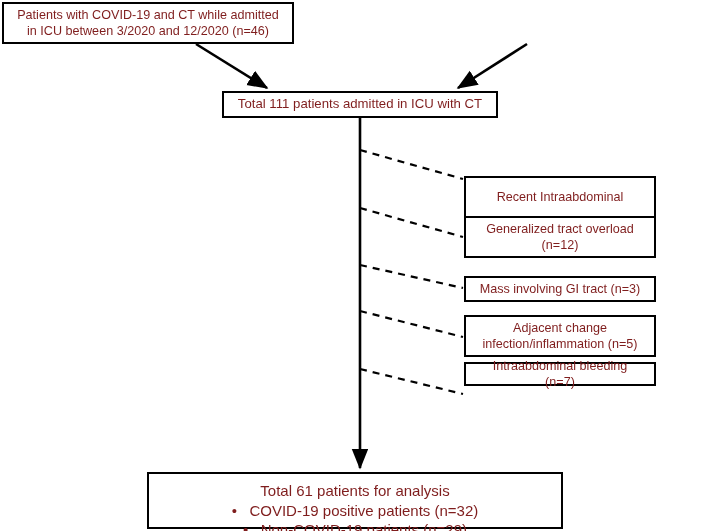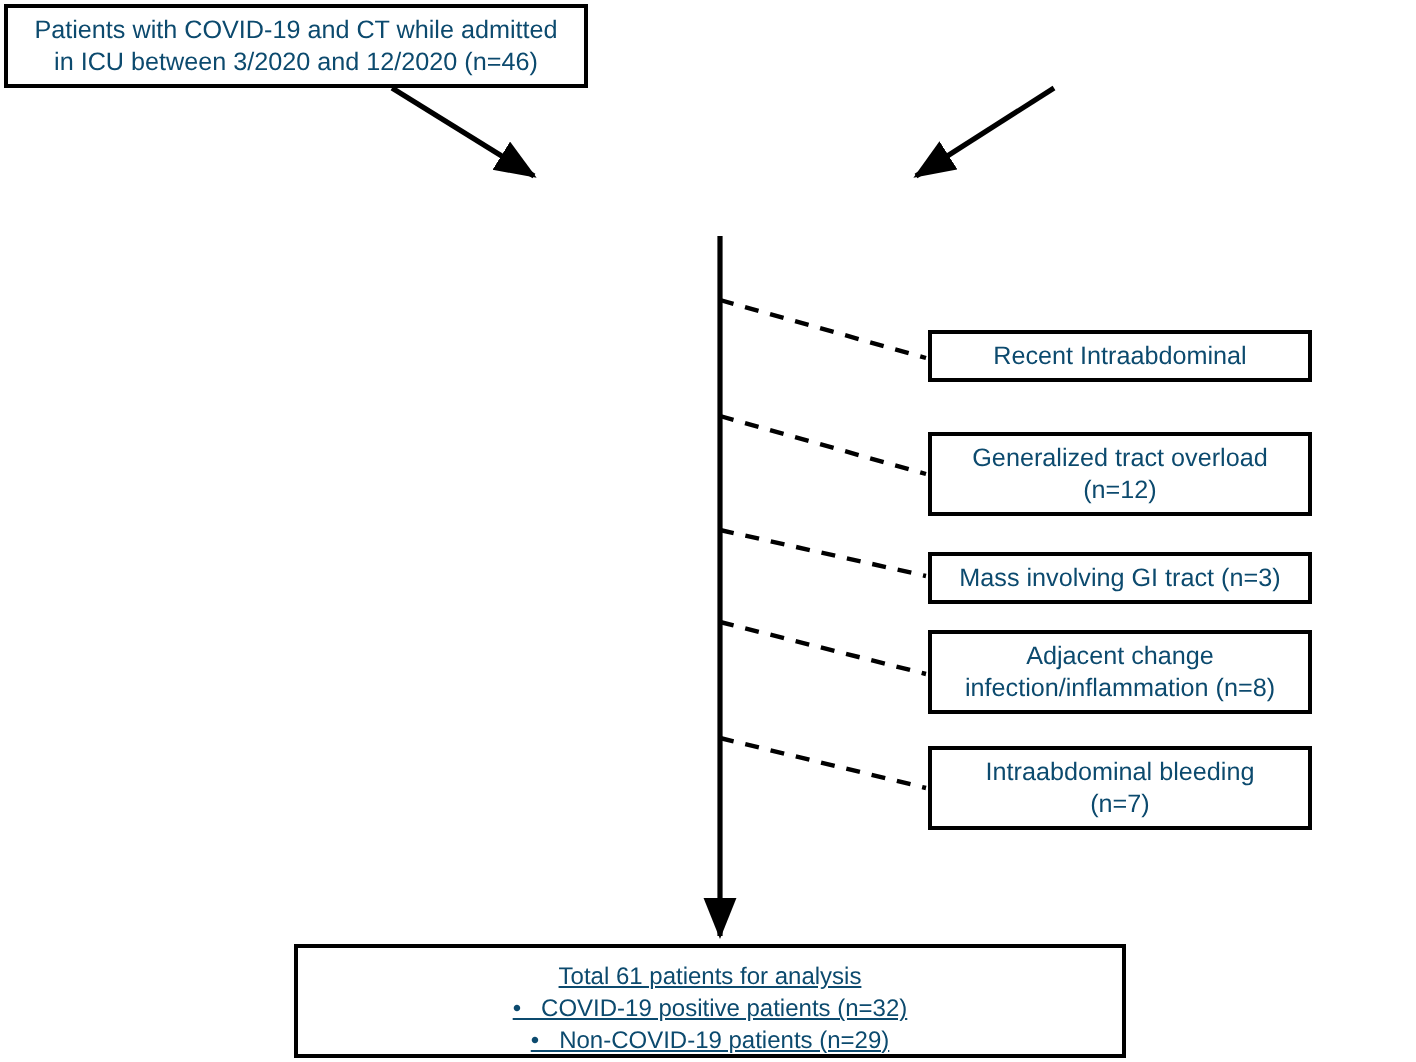--- a/index.html
+++ b/index.html
@@ -18,42 +18,41 @@
   .node {
     position: absolute;
     box-sizing: border-box;
     background: #ffffff;
     border: 2px solid #000000;
     display: flex;
     flex-direction: column;
     align-items: center;
     justify-content: center;
     text-align: center;
-    color: #0c4a6e;
+    color: #7f1d1d;
     line-height: 1.28;
     z-index: 3;
   }
   .node .line {
     display: block;
     white-space: nowrap;
   }
   .node-top-left, .node-top-right {
     font-size: 12.6px;
   }
   .node-total {
     font-size: 13.2px;
   }
   .node-exclusion {
     font-size: 12.6px;
   }
   .node-final {
-    font-size: 12px;
+    font-size: 15px;
     justify-content: flex-start;
     padding-top: 7px;
-    text-decoration: underline;
   }
   .node-final .line.title { margin-bottom: 1px; }
   .node-final .line.bullet { white-space: pre; }
   svg.connectors {
     position: absolute;
     left: 0;
     top: 0;
     width: 708px;
     height: 531px;
     z-index: 1;
@@ -84,40 +83,43 @@
     <line x1="360" y1="311" x2="463" y2="337" stroke="#000000" stroke-width="2.2" stroke-dasharray="7 6"></line>
     <line x1="360" y1="369" x2="463" y2="394" stroke="#000000" stroke-width="2.2" stroke-dasharray="7 6"></line>
   </svg>
 
   <div class="node node-top-left" style="left:2px; top:2px; width:292px; height:42px;">
     <span class="line">Patients with COVID-19 and CT while admitted</span>
     <span class="line">in ICU between 3/2020 and 12/2020 (n=46)</span>
   </div>
 
 
+  <div class="node node-total" style="left:222px; top:91px; width:276px; height:27px;">
+    <span class="line">Total 111 patients admitted in ICU with CT</span>
+  </div>
 
-  <div class="node node-exclusion" style="left:464px; top:165px; width:192px; height:26px;">
+  <div class="node node-exclusion" style="left:464px; top:176px; width:192px; height:42px;">
     <span class="line">Recent Intraabdominal</span>
   </div>
 
   <div class="node node-exclusion" style="left:464px; top:216px; width:192px; height:42px;">
     <span class="line">Generalized tract overload</span>
     <span class="line">(n=12)</span>
   </div>
 
   <div class="node node-exclusion" style="left:464px; top:276px; width:192px; height:26px;">
     <span class="line">Mass involving GI tract (n=3)</span>
   </div>
 
   <div class="node node-exclusion" style="left:464px; top:315px; width:192px; height:42px;">
     <span class="line">Adjacent change</span>
-    <span class="line">infection/inflammation (n=8)</span>
+    <span class="line">infection/inflammation (n=5)</span>
   </div>
 
-  <div class="node node-exclusion" style="left:464px; top:373px; width:192px; height:42px;">
+  <div class="node node-exclusion" style="left:464px; top:362px; width:192px; height:24px;">
     <span class="line">Intraabdominal bleeding</span>
     <span class="line">(n=7)</span>
   </div>
 
   <div class="node node-final" style="left:147px; top:472px; width:416px; height:57px;">
     <span class="line title">Total 61 patients for analysis</span>
     <span class="line bullet">•   COVID-19 positive patients (n=32)</span>
     <span class="line bullet">•   Non-COVID-19 patients (n=29)</span>
   </div>
 

